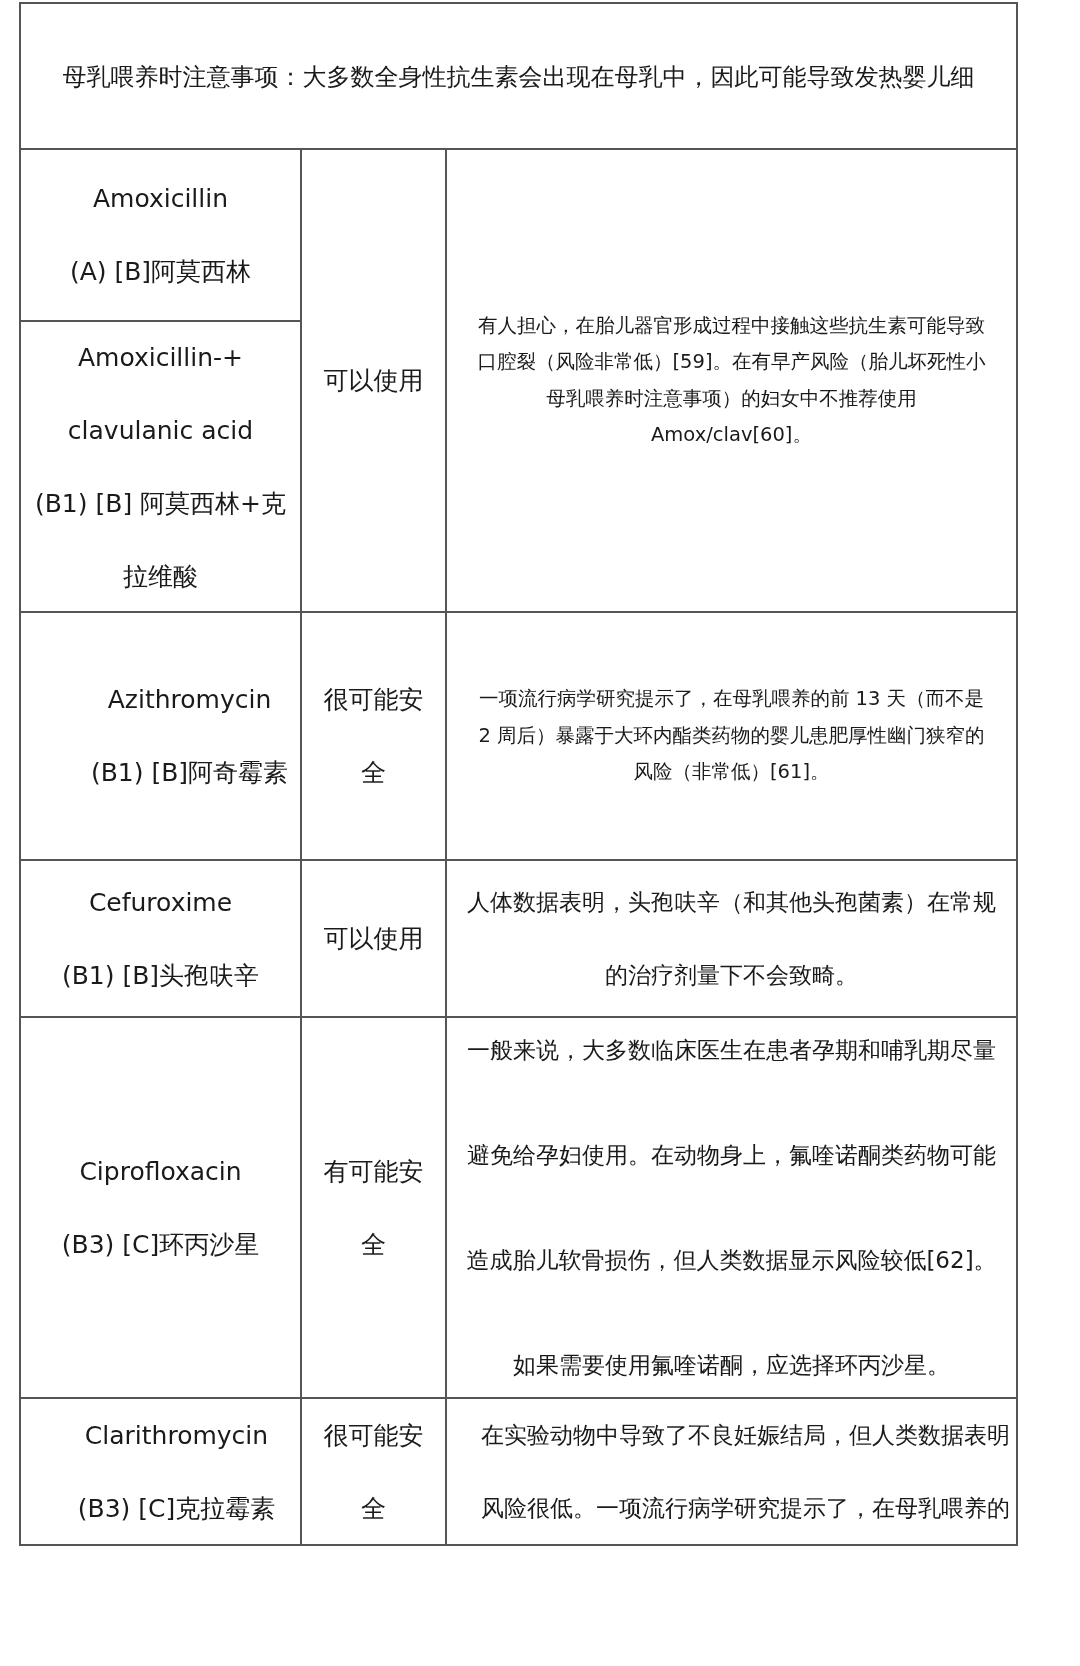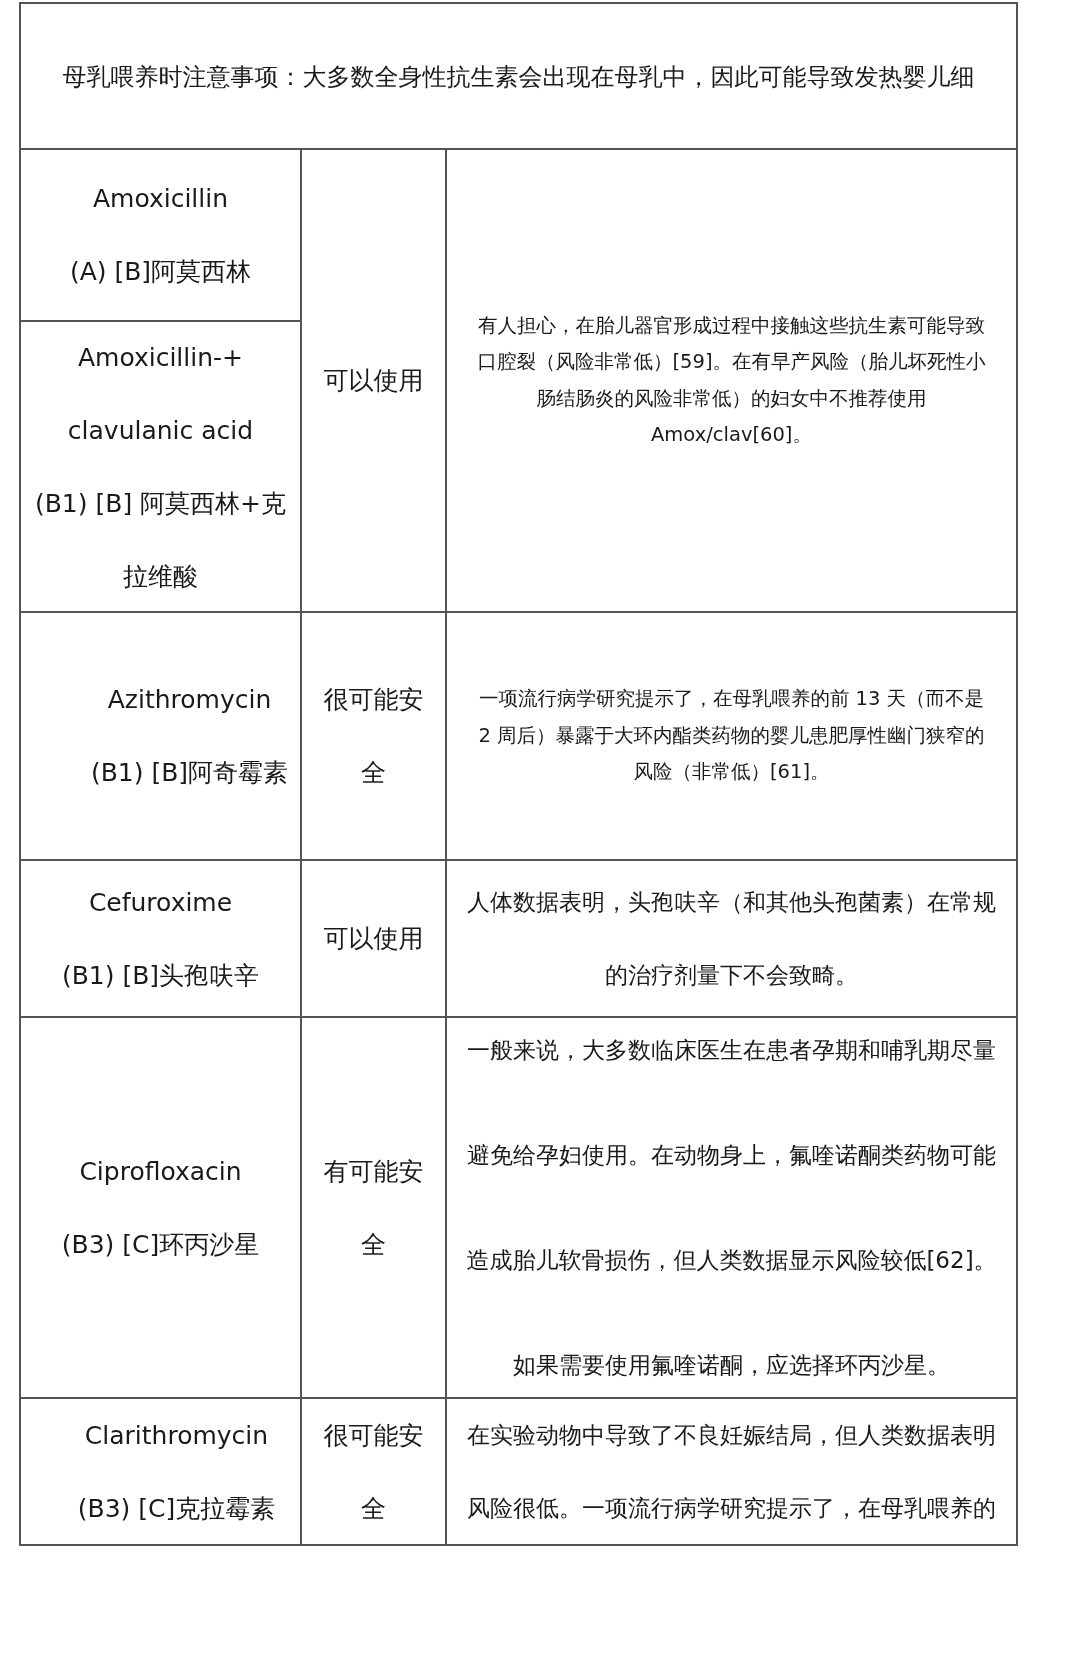--- a/index.html
+++ b/index.html
@@ -41,21 +41,21 @@
     <span class="line">clavulanic acid</span>
     <span class="line">(B1) [B]  阿莫西林+克</span>
     <span class="line">拉维酸</span>
   </div>
   <div class="cell status" style="left:281px; top:146px; width:143px; height:461px;">
     <span class="line">可以使用</span>
   </div>
   <div class="cell note-sm" style="left:426px; top:146px; width:569px; height:461px;">
     <span class="line">有人担心，在胎儿器官形成过程中接触这些抗生素可能导致</span>
     <span class="line">口腔裂（风险非常低）[59]。在有早产风险（胎儿坏死性小</span>
-    <span class="line">肠结肠炎的风险非常低）的妇女中不推荐使用</span>
+    <span class="line">母乳喂养时注意事项）的妇女中不推荐使用</span>
     <span class="line">Amox/clav[60]。</span>
   </div>
   <div class="hline" style="top:607px; width:995px;"></div>
 
   <div class="cell drug" style="left:0; top:609px; width:337px; height:246px;">
     <span class="line">Azithromycin</span>
     <span class="line">(B1) [B]阿奇霉素</span>
   </div>
   <div class="cell status" style="left:281px; top:609px; width:143px; height:246px;">
     <span class="line">很可能安</span>
@@ -98,17 +98,17 @@
   <div class="hline" style="top:1393px; width:995px;"></div>
 
   <div class="cell drug" style="left:0; top:1395px; width:279px; height:145px;padding-left:32px;">
     <span class="line">Clarithromycin</span>
     <span class="line">(B3) [C]克拉霉素</span>
   </div>
   <div class="cell status" style="left:281px; top:1395px; width:143px; height:145px;">
     <span class="line">很可能安</span>
     <span class="line">全</span>
   </div>
-  <div class="cell note-lg" style="left:426px; top:1395px; width:569px; height:145px;">
+  <div class="cell note-lg" style="left:440px; top:1395px; width:569px; height:145px;">
     <span class="line">在实验动物中导致了不良妊娠结局，但人类数据表明</span>
     <span class="line">风险很低。一项流行病学研究提示了，在母乳喂养的</span>
   </div>
 </div>
 
 </body></html>

